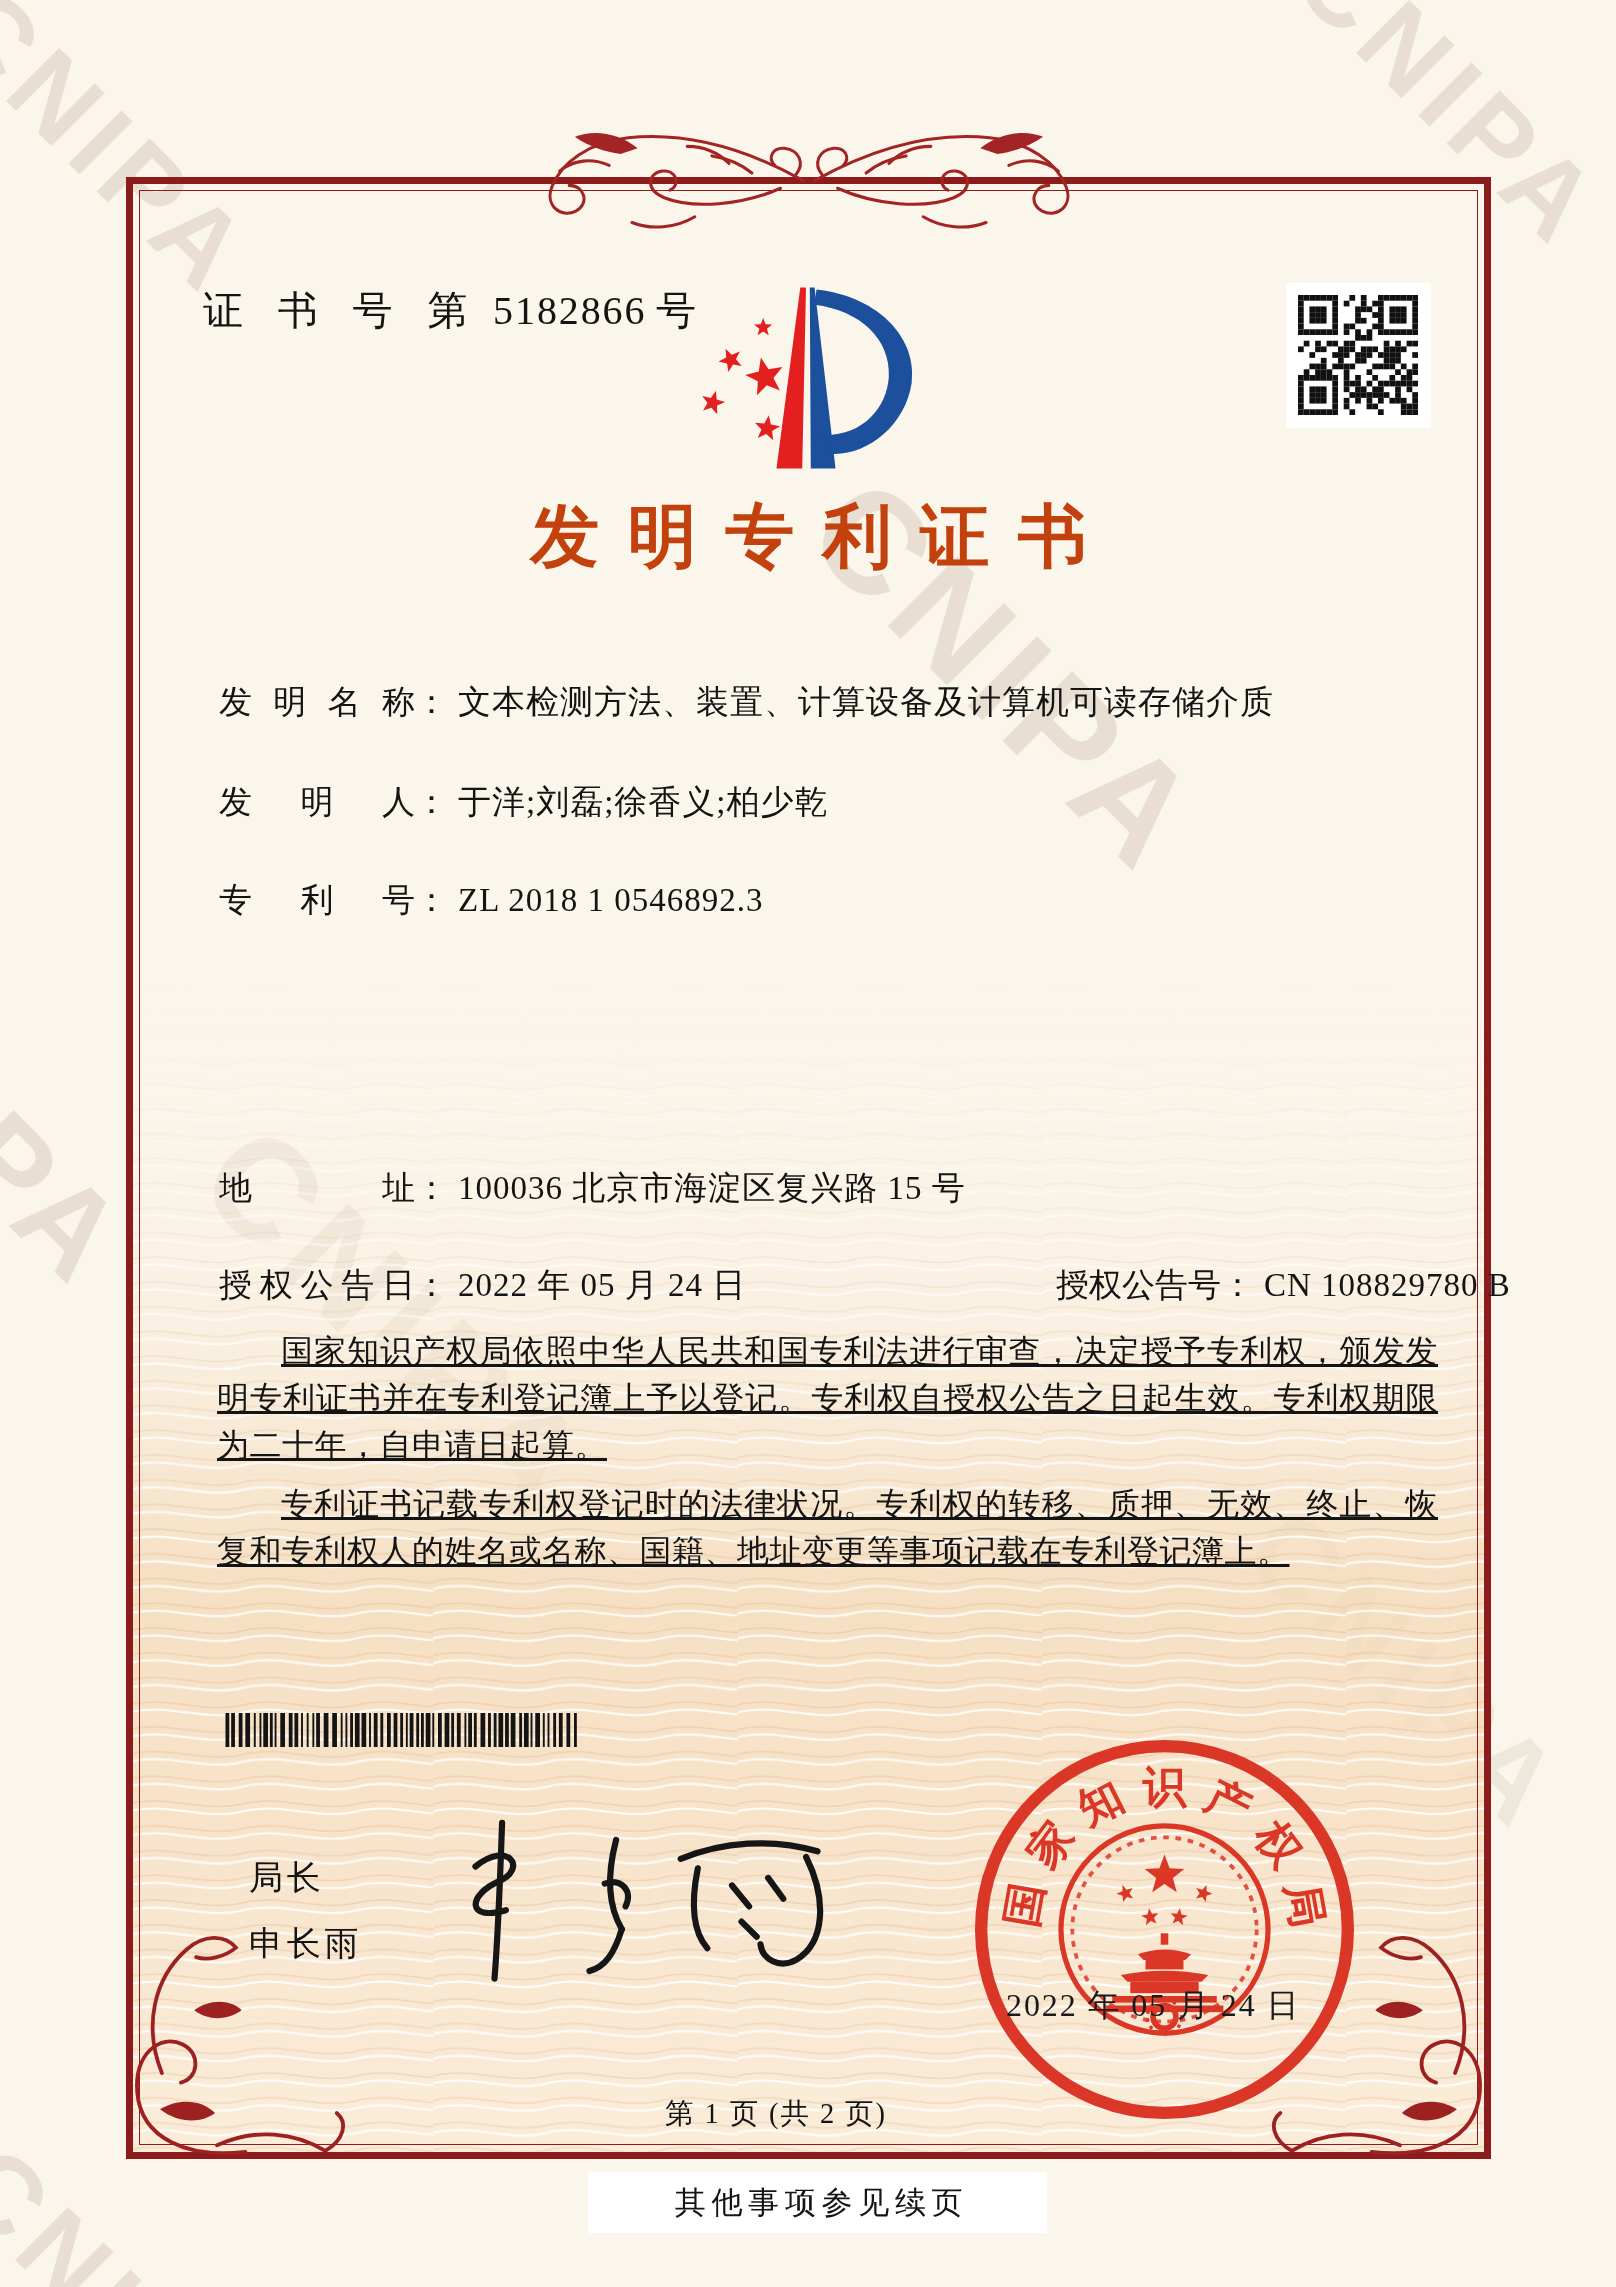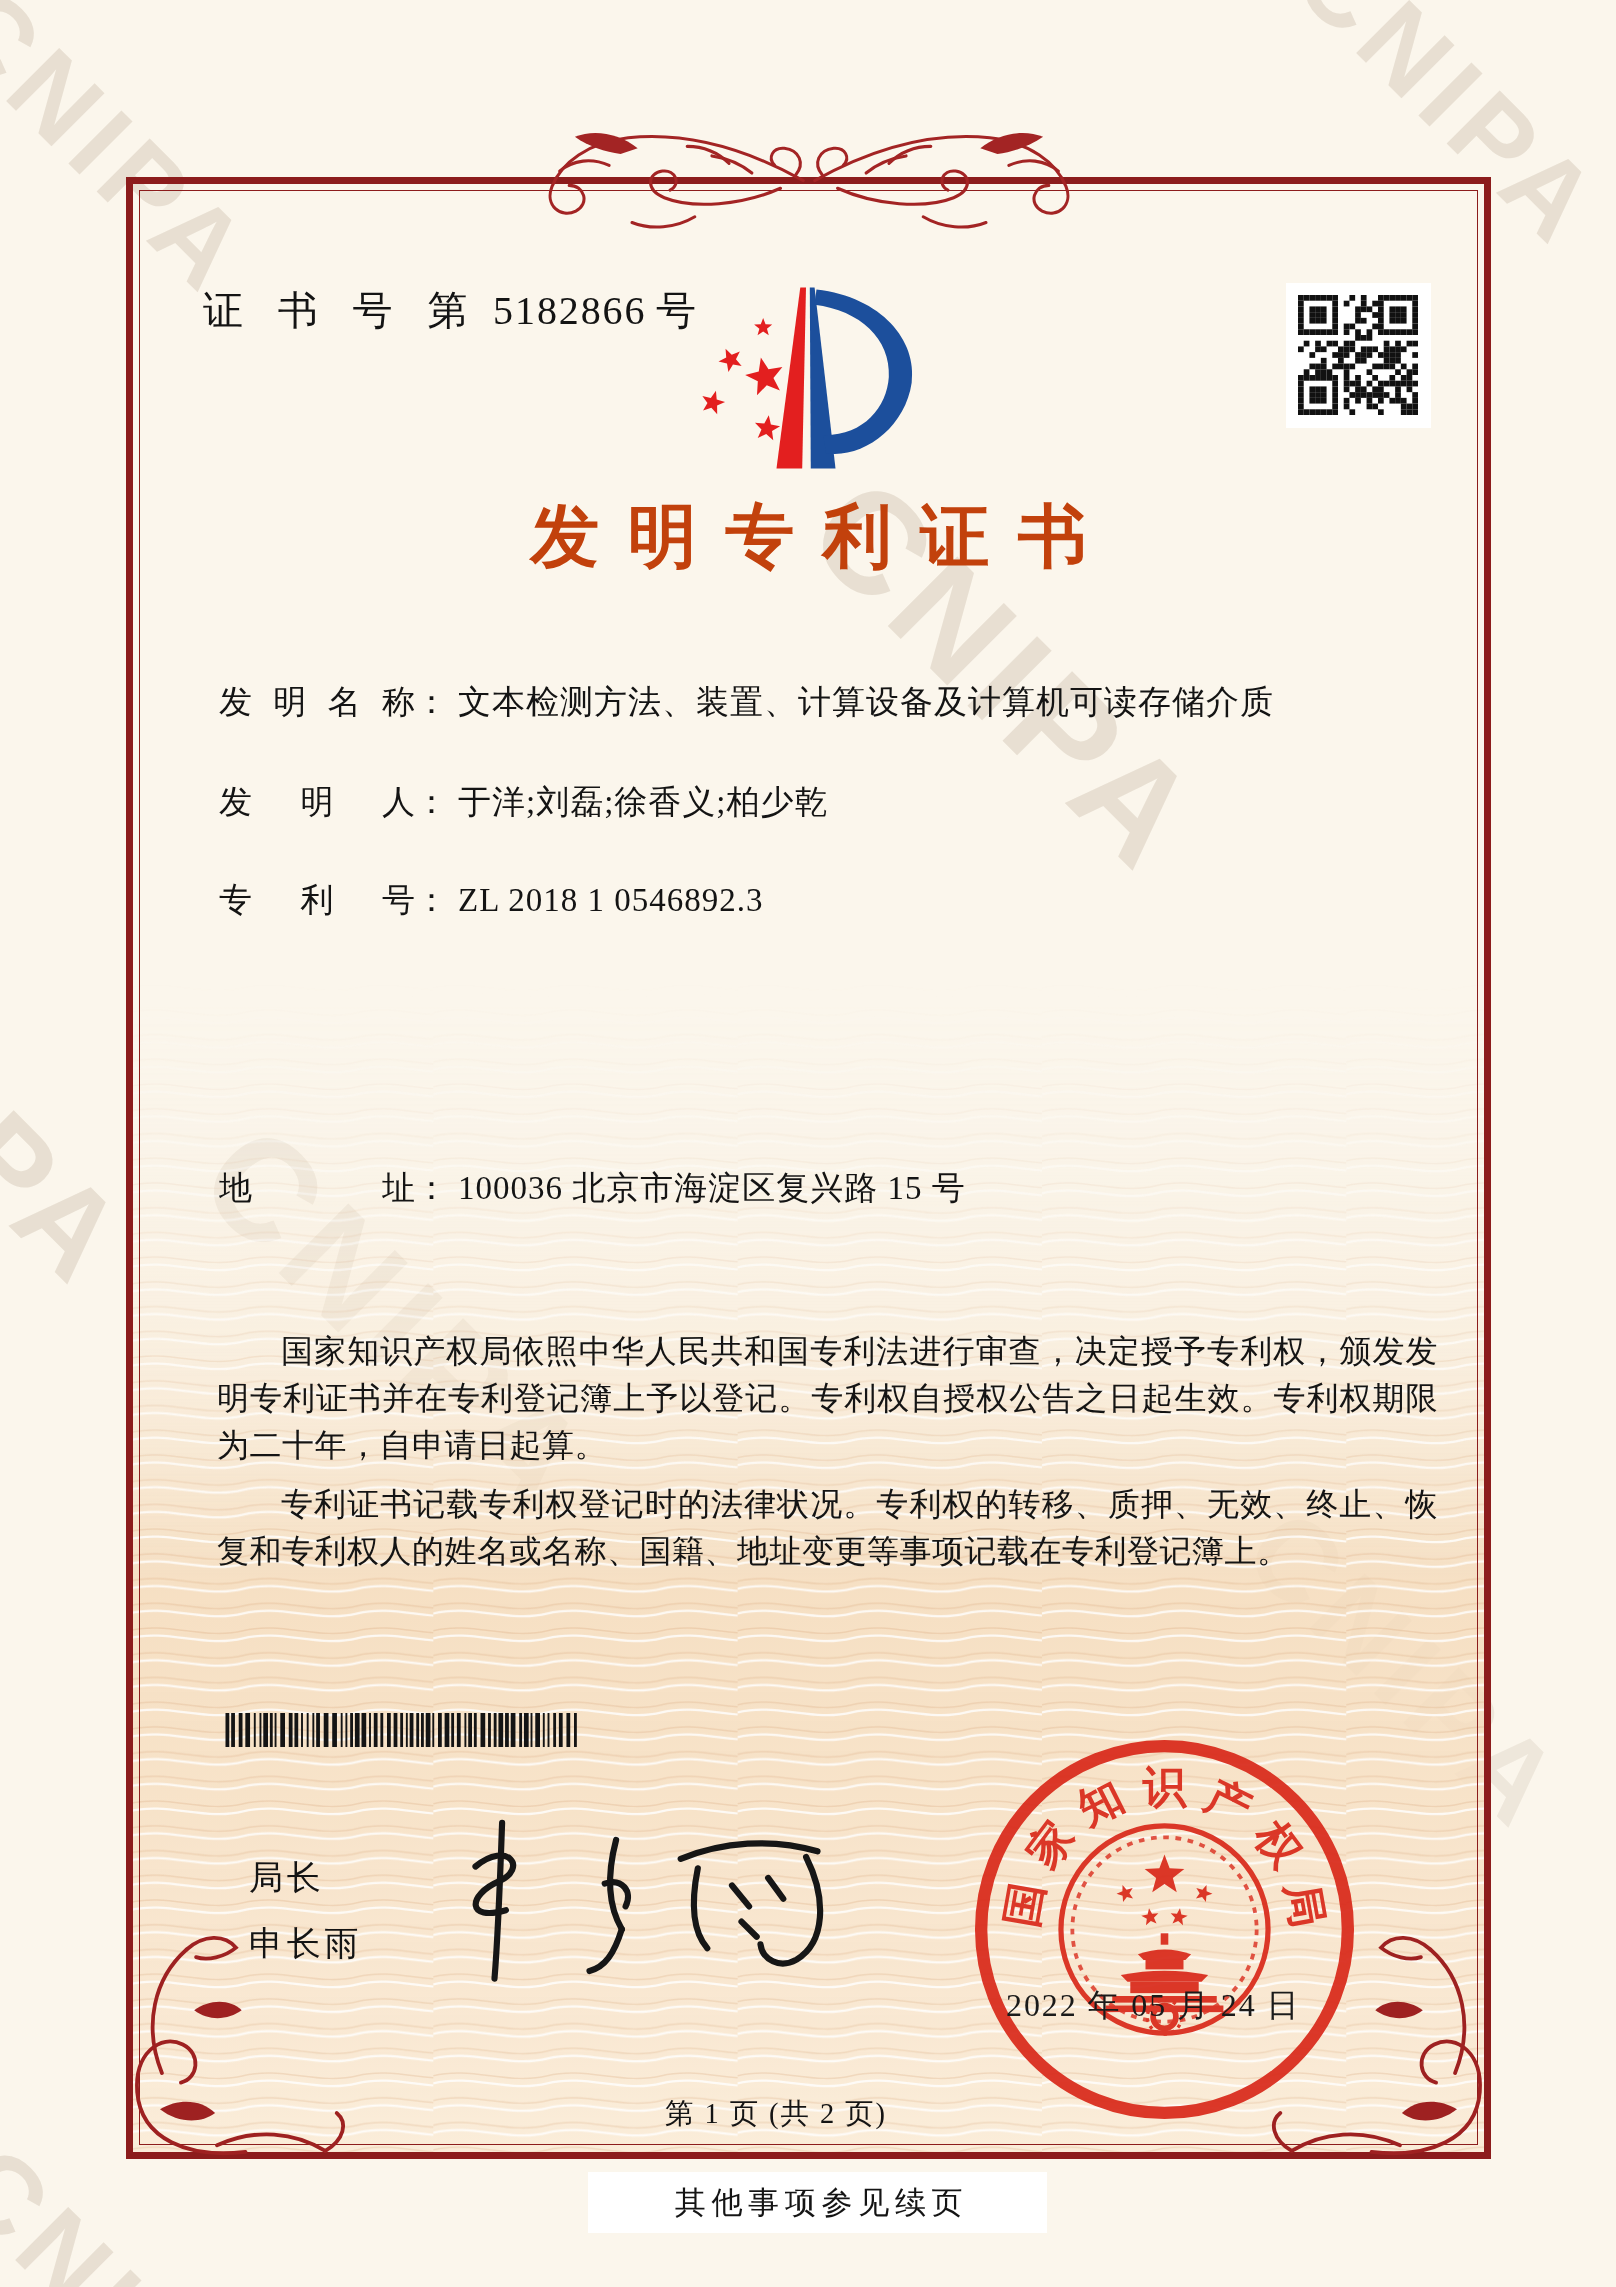--- a/index.html
+++ b/index.html
@@ -51,21 +51,21 @@
   
   .frow{position:absolute;z-index:5;left:219px;font-size:33px;white-space:nowrap;}
   .flabel{display:inline-block;width:196px;text-align:justify;text-align-last:justify;vertical-align:bottom;}
   .fvalue{margin-left:10px;letter-spacing:1px;}
   .frow2{position:absolute;z-index:5;left:837px;top:0;font-size:33px;white-space:nowrap;}
   
   .bodytext{
     position:absolute;z-index:5;left:217px;top:1328px;width:1221px;
     font-size:32px;line-height:47px;text-align:justify;letter-spacing:0.5px;
   }
-  .bodytext p{margin:0 0 12.4px 0;text-indent:2em;}
+  .bodytext p{margin:0 0 12.4px 0;text-indent:2em;text-decoration:underline;}
   
   .barcode{position:absolute;z-index:5;left:224px;top:1713px;width:360px;height:34px;}
   .officer-title{position:absolute;z-index:5;left:249px;top:1855px;font-size:34px;letter-spacing:3.8px;}
   .officer-name{position:absolute;z-index:5;left:249px;top:1921px;font-size:34px;letter-spacing:3.8px;}
   .signature{position:absolute;z-index:6;left:418px;top:1819px;}
   .seal{position:absolute;z-index:6;left:965px;top:1730px;width:399px;height:399px;}
   .seal-date{position:absolute;z-index:7;left:1006px;top:1984px;font-size:32px;letter-spacing:1.9px;color:#1a1a1a;white-space:nowrap;}
   .page-info{position:absolute;z-index:5;left:0;top:2095px;width:1552px;text-align:center;font-size:28.5px;letter-spacing:1.9px;}
   .note-box{
     position:absolute;z-index:5;left:588px;top:2172px;width:451px;height:61px;
@@ -403,20 +403,26 @@
   </div>
   <div class="frow" style="top:780px;">
     <span class="flabel">发明人</span><span>：</span><span class="fvalue">于洋;刘磊;徐香义;柏少乾</span>
   </div>
   <div class="frow" style="top:878px;">
     <span class="flabel">专利号</span><span>：</span><span class="fvalue">ZL 2018 1 0546892.3</span>
   </div>
   <div class="frow" style="top:1166px;">
     <span class="flabel">地址</span><span>：</span><span class="fvalue">100036 北京市海淀区复兴路 15 号</span>
   </div>
+  <div class="frow" style="top:1263px;width:1227px;">
+    <span class="flabel">授权公告日</span><span>：</span><span class="fvalue">2022 年 05 月 24 日</span>
+    <span class="frow2">
+      <span>授权公告号</span><span>：</span><span class="fvalue">CN 108829780 B</span>
+    </span>
+  </div>
 
   <div class="bodytext">
     <p>国家知识产权局依照中华人民共和国专利法进行审查，决定授予专利权，颁发发明专利证书并在专利登记簿上予以登记。专利权自授权公告之日起生效。专利权期限为二十年，自申请日起算。</p>
     <p>专利证书记载专利权登记时的法律状况。专利权的转移、质押、无效、终止、恢复和专利权人的姓名或名称、国籍、地址变更等事项记载在专利登记簿上。</p>
   </div>
 
   <div class="barcode">
     <svg id="barcode-svg" width="360" height="34" fill="#141414" viewBox="0 0 378 36">
         <rect x="0" y="0" width="4" height="36"></rect>
         <rect x="6" y="0" width="4" height="36"></rect>

